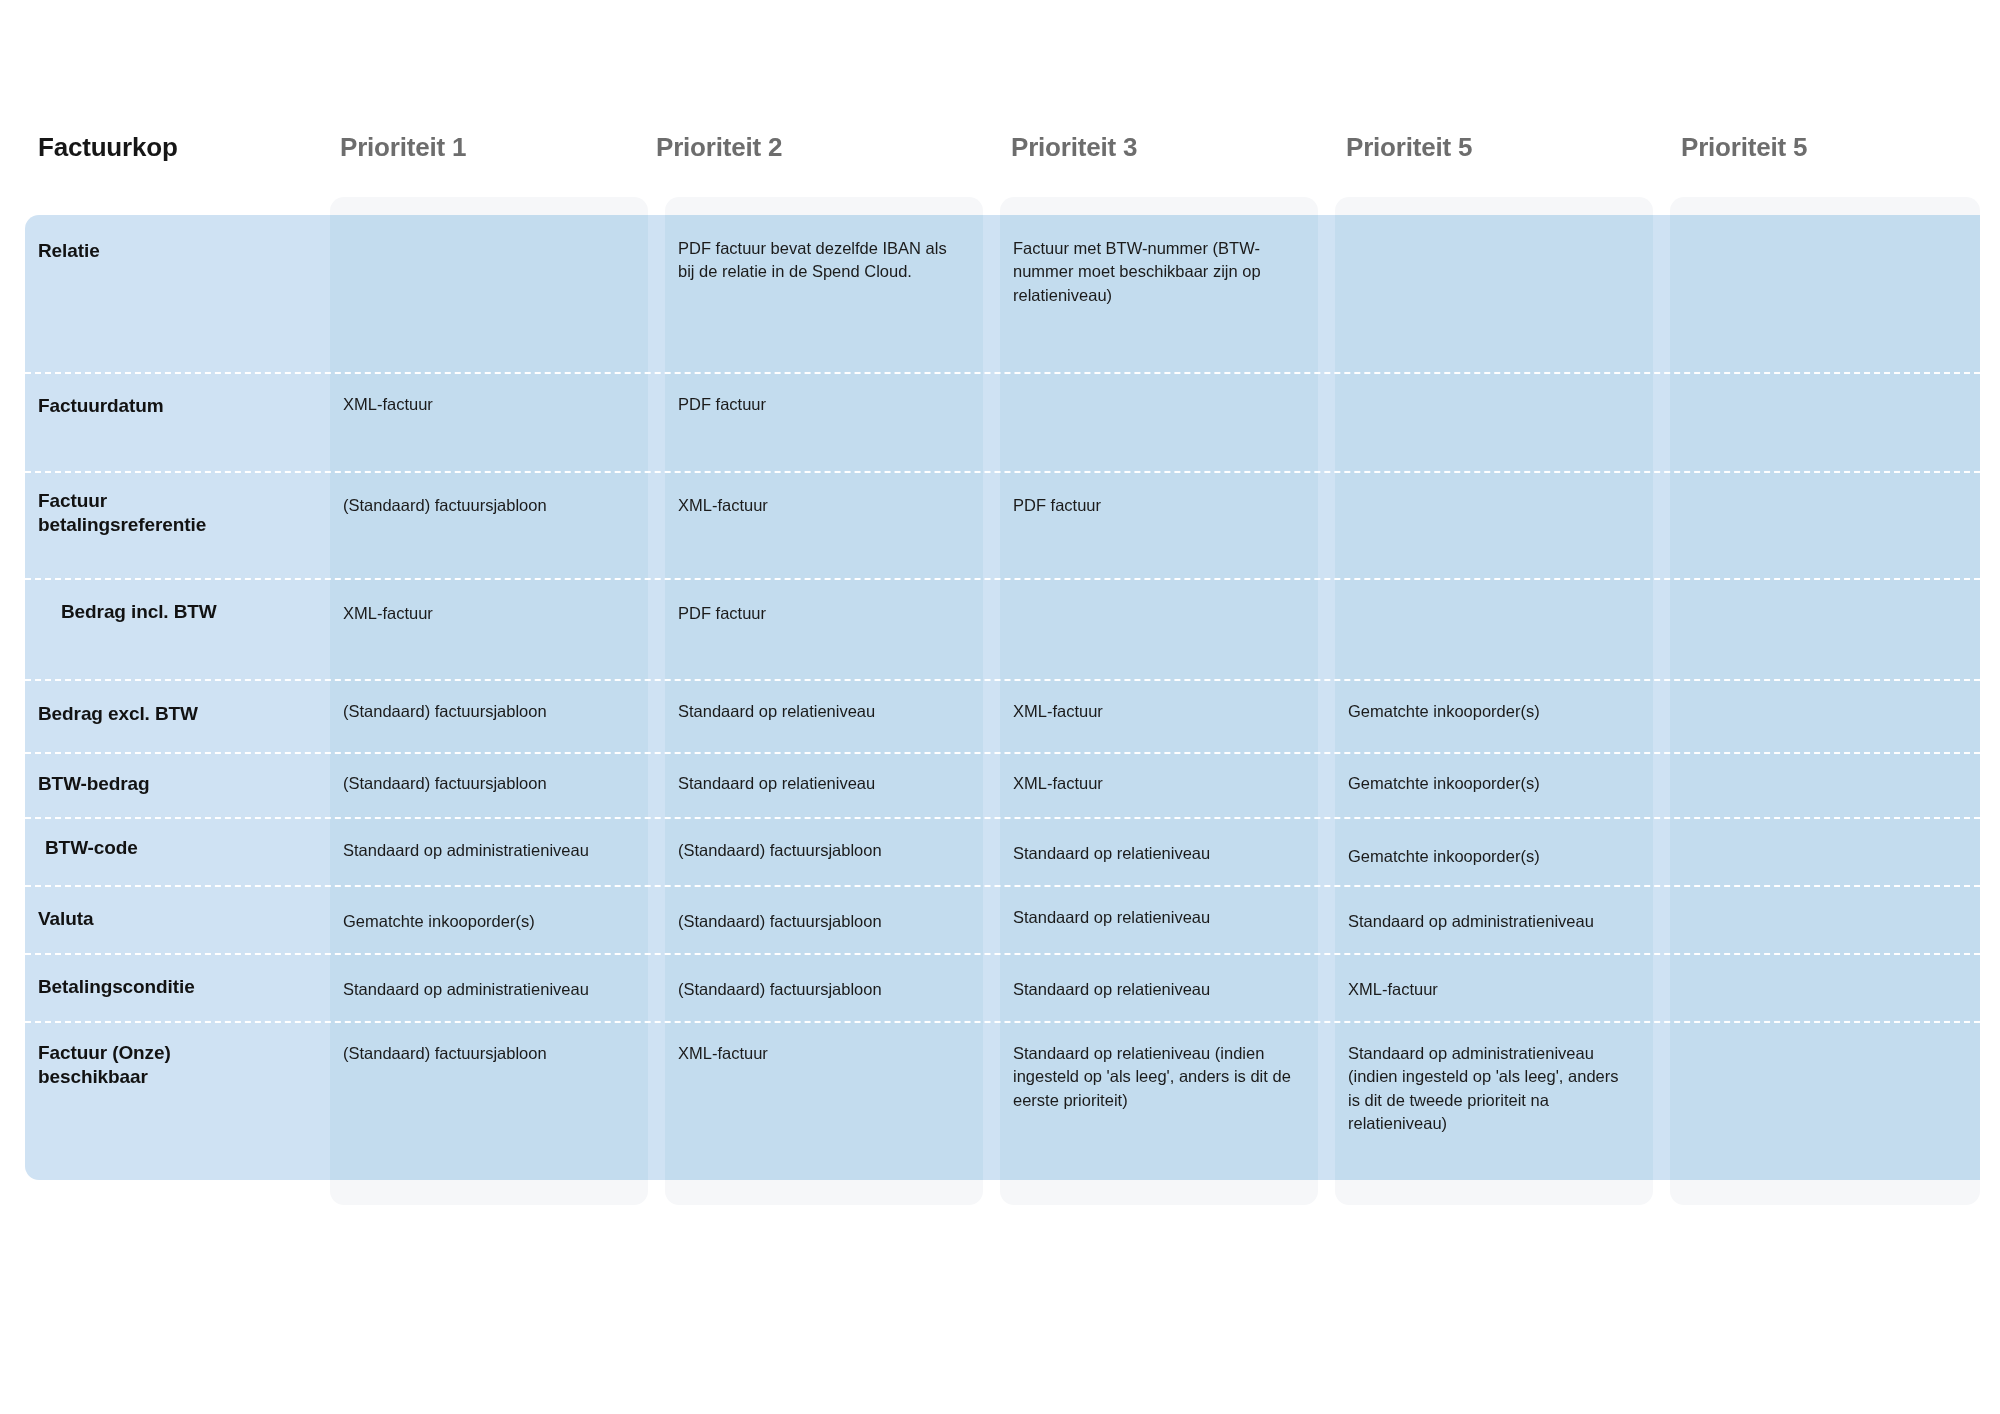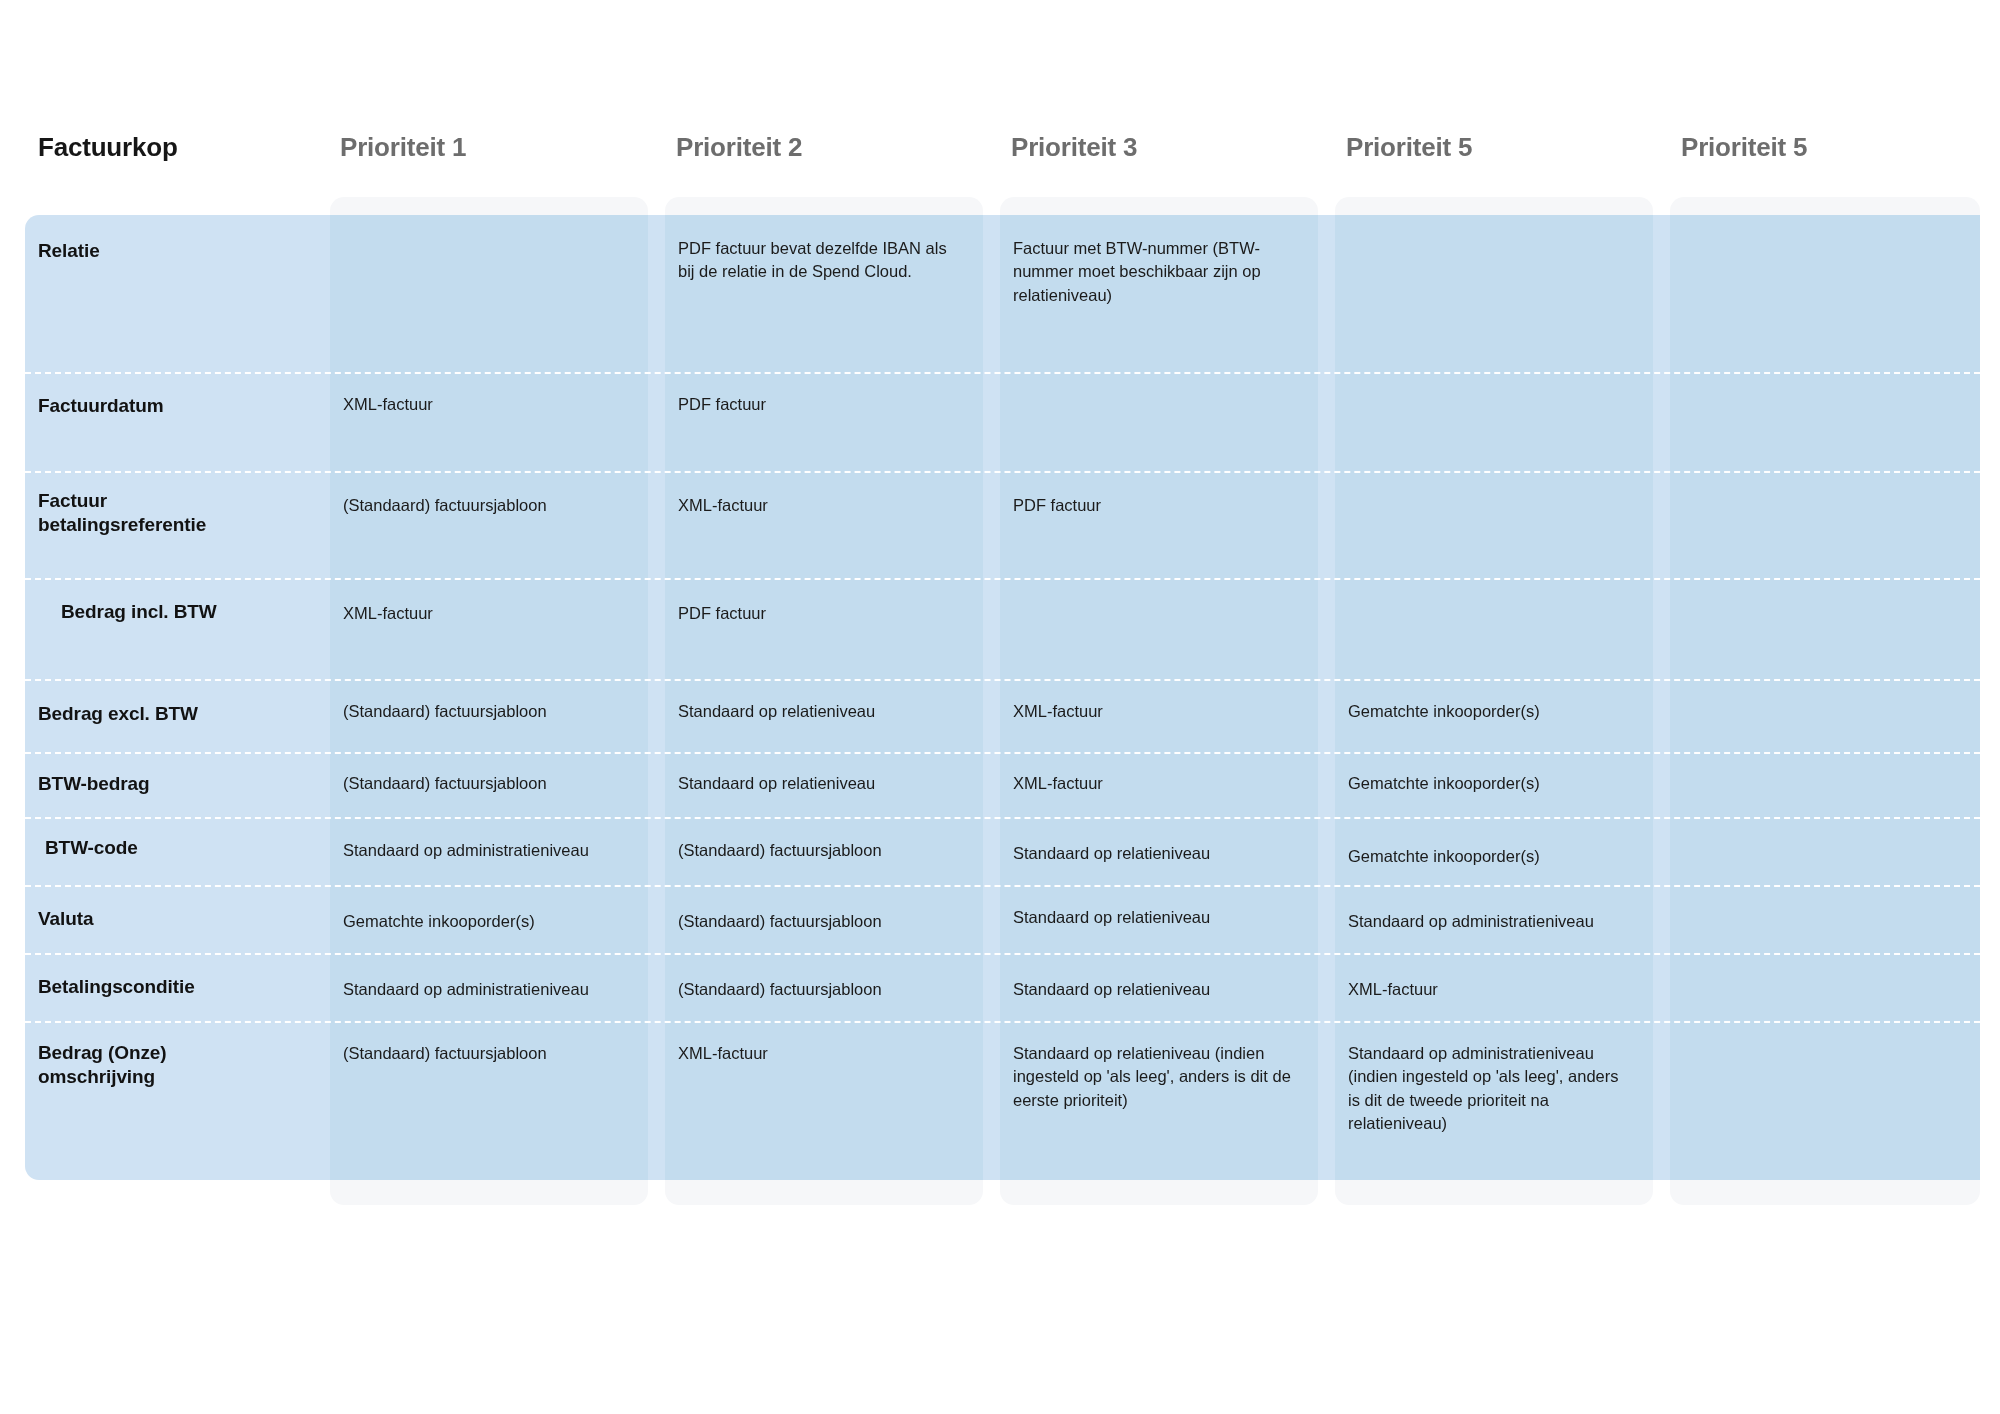--- a/index.html
+++ b/index.html
@@ -137,21 +137,21 @@
   <div class="table-body"></div>
   <div class="prio-tint" style="left:330px;width:318px;"></div>
   <div class="prio-tint" style="left:665px;width:318px;"></div>
   <div class="prio-tint" style="left:1000px;width:318px;"></div>
   <div class="prio-tint" style="left:1335px;width:318px;"></div>
   <div class="prio-tint" style="left:1670px;width:310px;"></div>
 
   <div class="header-row">
     <div class="header-cell label-head">Factuurkop</div>
     <div class="header-cell prio-head" style="left:340px;">Prioriteit 1</div>
-    <div class="header-cell prio-head" style="left:676px;">Prioriteit 2</div>
+    <div class="header-cell prio-head" style="left:656px;">Prioriteit 2</div>
     <div class="header-cell prio-head" style="left:1011px;">Prioriteit 3</div>
     <div class="header-cell prio-head" style="left:1346px;">Prioriteit 5</div>
     <div class="header-cell prio-head" style="left:1681px;">Prioriteit 5</div>
   </div>
 
   <div class="rows">
 
     <div class="row" style="top:0px;height:157px;">
       <div class="cell cell-label" style="top:24px;">Relatie</div>
       <div class="cell cell-value" style="left:678px;top:22px;">PDF factuur bevat dezelfde IBAN als bij de relatie in de Spend Cloud.</div>
@@ -234,21 +234,21 @@
       <div class="cell cell-label" style="top:22px;">Betalingsconditie</div>
       <div class="cell cell-value" style="left:343px;top:25px;">Standaard op administratieniveau</div>
       <div class="cell cell-value" style="left:678px;top:25px;">(Standaard) factuursjabloon</div>
       <div class="cell cell-value" style="left:1013px;top:25px;">Standaard op relatieniveau</div>
       <div class="cell cell-value" style="left:1348px;top:25px;">XML-factuur</div>
       <div class="cell cell-value" style="left:1683px;top:25px;"></div>
     </div>
     <div class="row-sep" style="top:806px;"></div>
 
     <div class="row" style="top:806px;height:159px;">
-      <div class="cell cell-label" style="top:20px;width:230px;">Bedrag (Onze) omschrijving</div>
+      <div class="cell cell-label" style="top:20px;width:230px;">Factuur (Onze) beschikbaar</div>
       <div class="cell cell-value" style="left:343px;top:21px;">(Standaard) factuursjabloon</div>
       <div class="cell cell-value" style="left:678px;top:21px;">XML-factuur</div>
       <div class="cell cell-value" style="left:1348px;top:21px;">Standaard op administratieniveau (indien ingesteld op 'als leeg', anders is dit de tweede prioriteit na relatieniveau)</div>
       <div class="cell cell-value" style="left:1013px;top:21px;">Standaard op relatieniveau (indien ingesteld op 'als leeg', anders is dit de eerste prioriteit)</div>
       <div class="cell cell-value" style="left:1683px;top:21px;"></div>
     </div>
 
   </div>
 </div>
 

